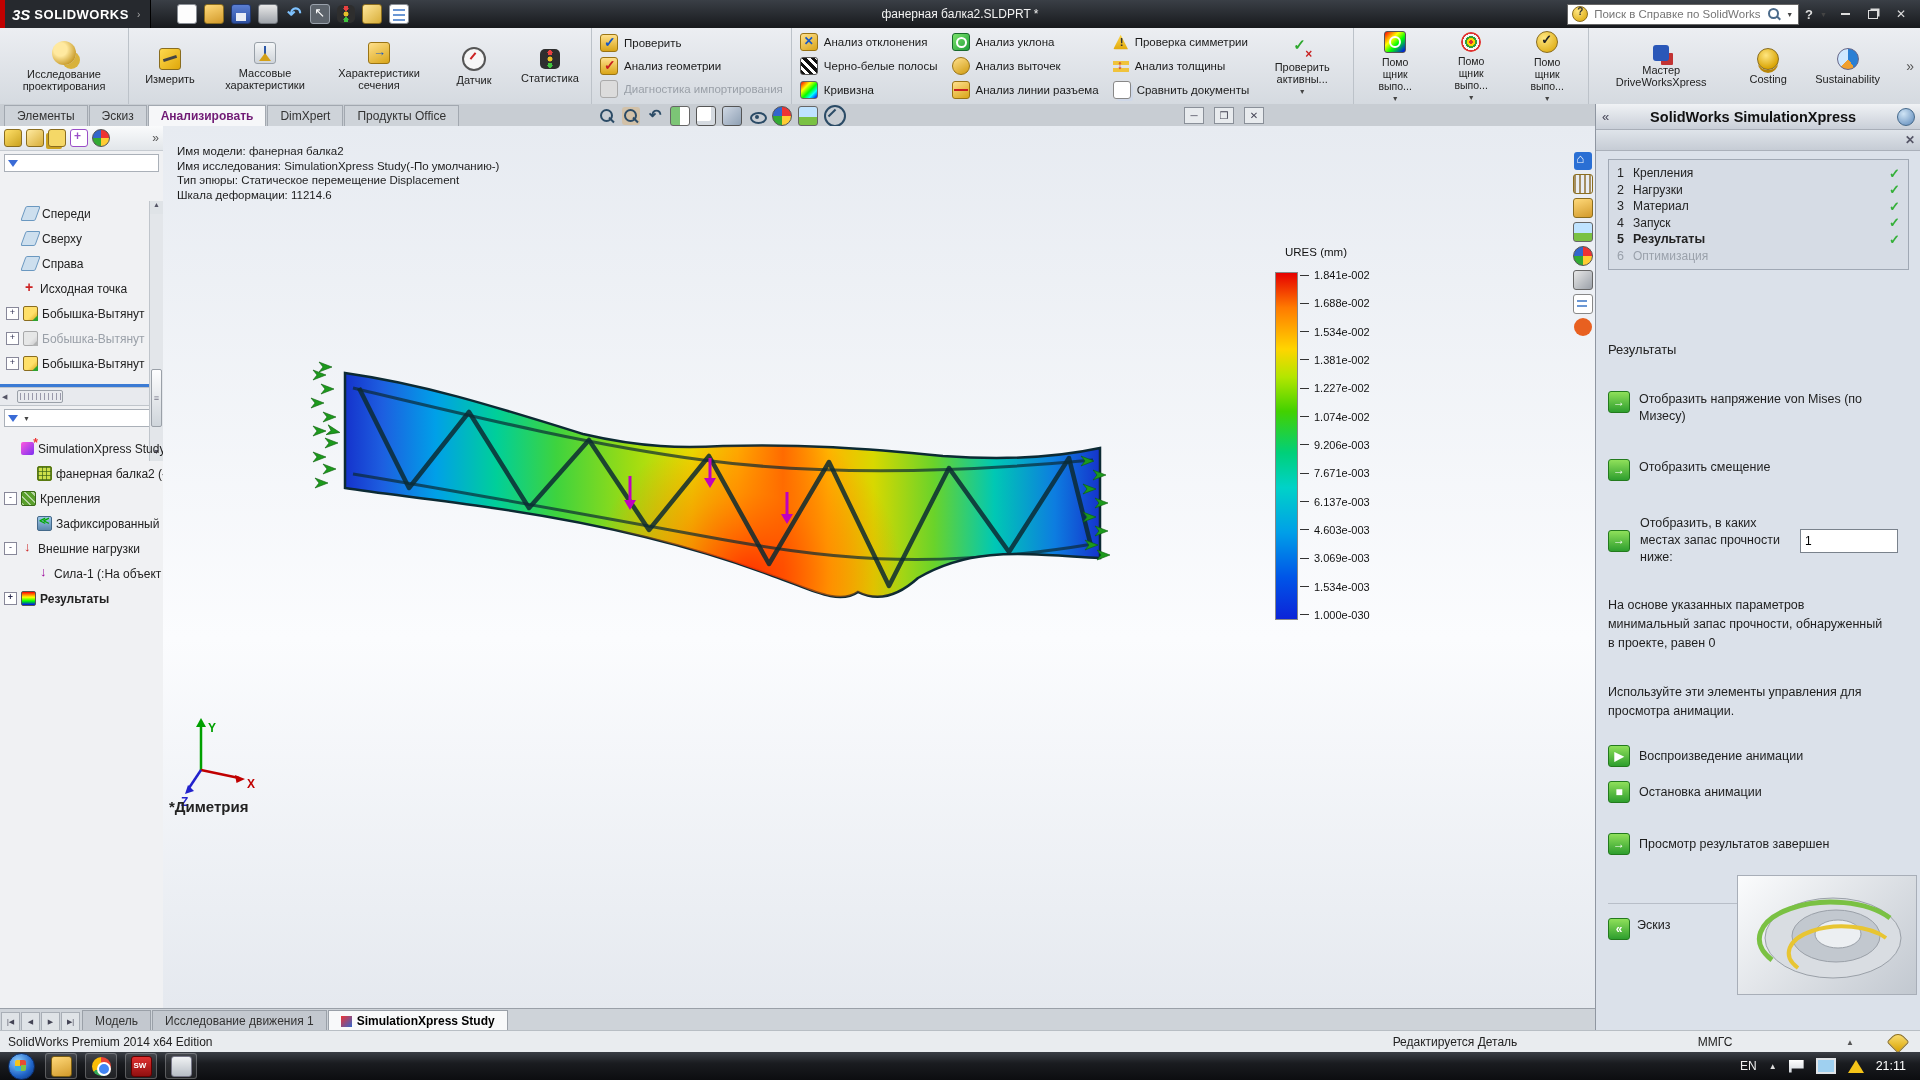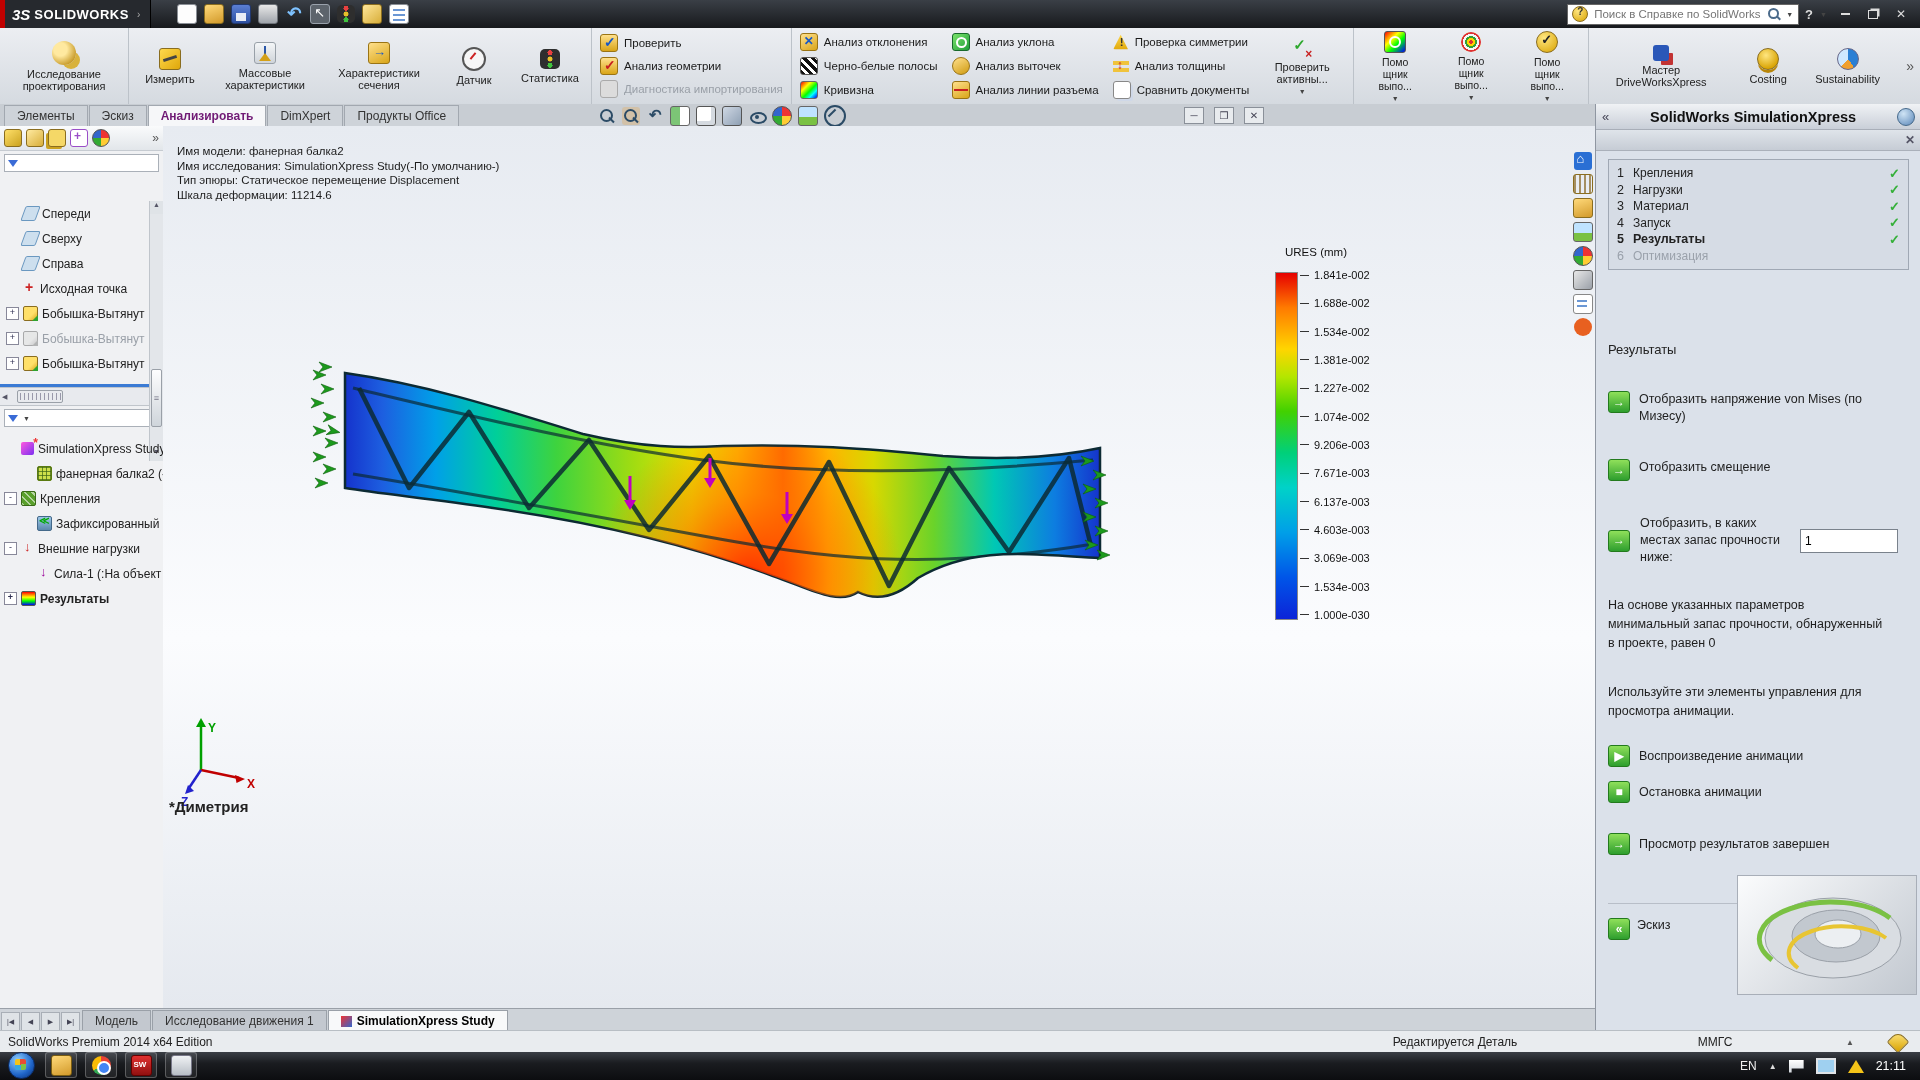--- a/index.html
+++ b/index.html
@@ -259,21 +259,21 @@
   .btab.active{background:#f8f9fa;font-weight:bold;color:#000;}
   .btab .bticon{width:11px;height:11px;background:linear-gradient(135deg,#e33,#36c);display:none;}
   .btab.active .bticon{display:inline-block;}
   .statusbar{position:absolute;left:0;top:1030px;width:1920px;height:22px;background:#e9ecef;border-top:1px solid #b8bec4;display:flex;align-items:center;font-size:12px;color:#222;}
   .statusbar .sleft{padding-left:8px;}
   .statusbar .sright{margin-left:auto;display:flex;align-items:center;gap:0;}
   .statusbar .sed{width:330px;text-align:center;}
   .statusbar .sunits{width:190px;text-align:center;}
   .statusbar .scaret{font-size:8px;color:#555;width:80px;text-align:center;}
   .tag-icon{width:14px;height:14px;border-radius:50% 2px 2px 2px;background:linear-gradient(135deg,#ffe680,#d8a200);border:1px solid #8a6d1f;margin-right:14px;transform:rotate(45deg);}
-  .taskbar{position:absolute;left:0;top:1052px;width:1920px;height:28px;background:linear-gradient(#3a3e45 0%,#1a1c20 40%,#0c0d10 100%);display:flex;}
+  .taskbar{position:absolute;left:0;top:1052px;width:1920px;height:28px;background:linear-gradient(#3a3e45 0%,#1a1c20 40%,#0c0d10 100%);display:flex;align-items:center;}
   .startorb{width:25px;height:25px;border-radius:50%;margin:0 10px 0 8px;background:radial-gradient(circle at 35% 30%,#8fd0ff,#1f64c8 60%,#0a2e6e);border:1px solid #0a2e6e;position:relative;}
   .startorb::after{content:"";position:absolute;left:6px;top:6px;width:11px;height:11px;
      background:conic-gradient(#e84b33 0 25%,#7fc243 25% 50%,#36a8e0 50% 75%,#f5c418 75% 100%);border-radius:2px;}
   .tb-apps{display:flex;gap:8px;}
   .tb-app{width:30px;height:24px;background:rgba(255,255,255,.08);border:1px solid rgba(255,255,255,.25);border-radius:3px;display:flex;align-items:center;justify-content:center;}
   .tb-app .ci{width:19px;height:19px;}
   .tray{margin-left:auto;display:flex;align-items:center;gap:12px;padding-right:14px;color:#f0f0f0;}
   .tray .lang{font-size:12px;}
   .tray .tri{font-size:8px;color:#ddd;}
   .flagx{width:15px;height:13px;position:relative;background:linear-gradient(#fff,#cfd4da);clip-path:polygon(0 0,100% 0,100% 70%,20% 70%,20% 100%,0 100%);}
@@ -307,20 +307,21 @@
         <span class="ci" data-icon="undo-icon" title="undo-icon"></span>
 
         <span class="ci" data-icon="select-icon" title="select-icon"></span>
 
         <span class="ci" data-icon="rebuild-icon" title="rebuild-icon"></span>
 
         <span class="ci" data-icon="edit-appearance-icon" title="edit-appearance-icon"></span>
 
         <span class="ci" data-icon="options-icon" title="options-icon"></span>
       </div>
+    <div class="doc-title">фанерная балка2.SLDPRT *</div>
     <div class="tb-right">
       <div class="searchbox">
         <span class="q-icon"></span>
         <input placeholder="Поиск в Справке по SolidWorks" style="">
         <span class="mag-icon"></span>
         <span class="caret">▼</span>
       </div>
       <span class="helpmark">?</span>
       <span class="caret">▼</span>
       <span class="winbtn min"></span>

